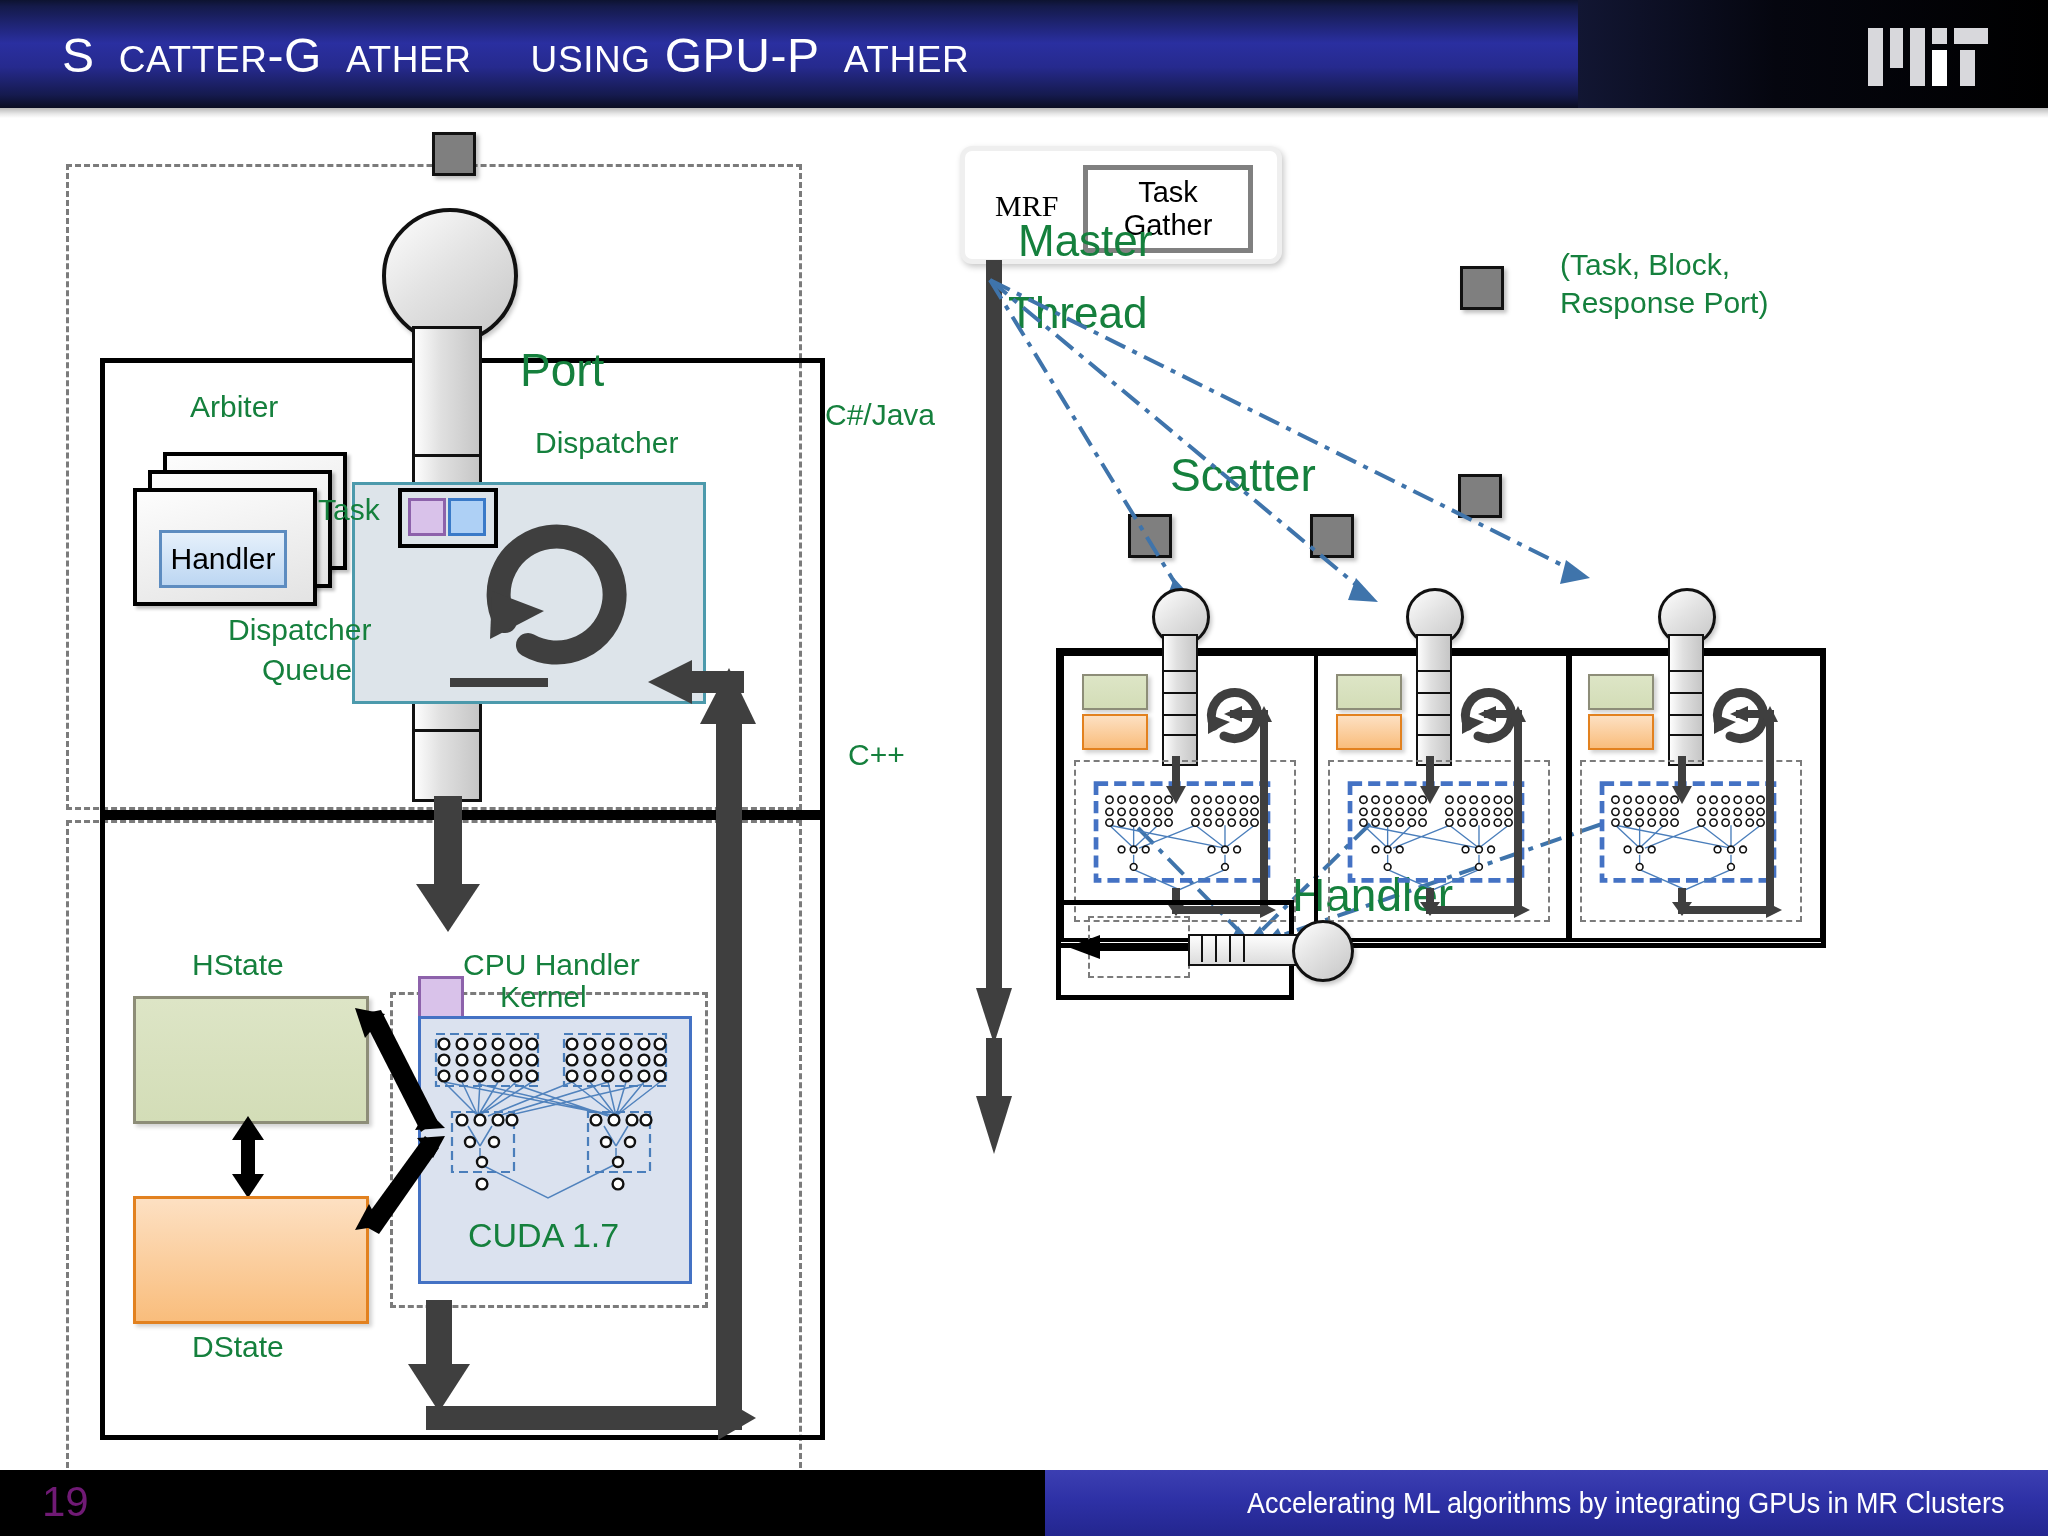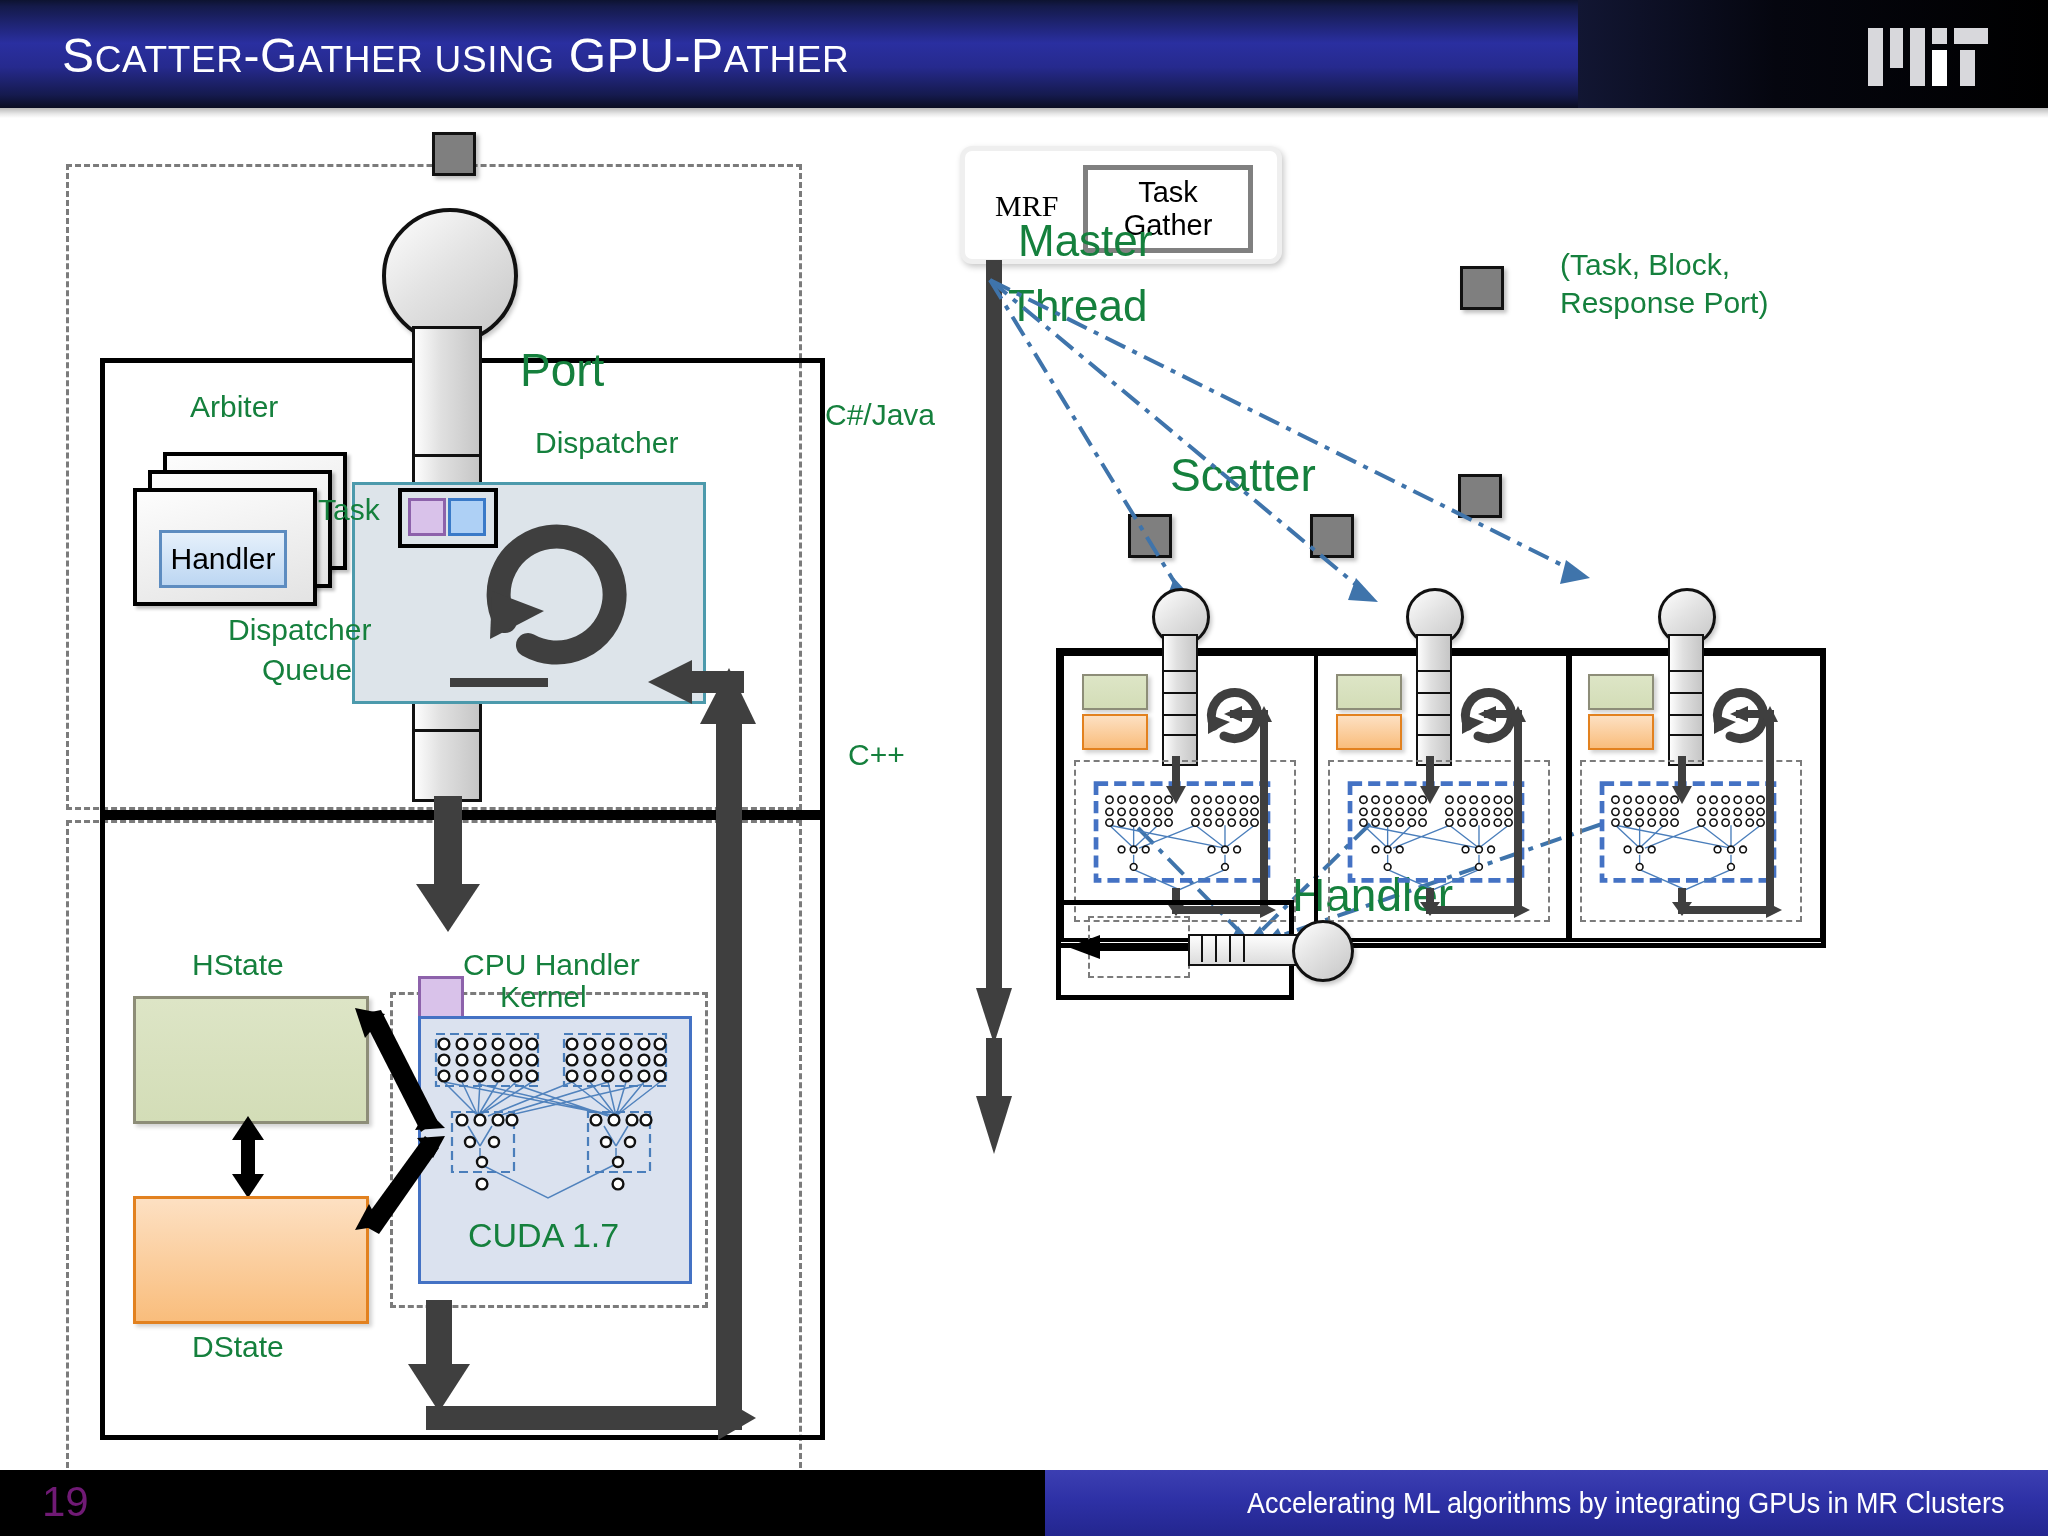--- a/index.html
+++ b/index.html
@@ -10,21 +10,21 @@
   #titlebar{position:absolute;left:0;top:0;width:2048px;height:108px;
       background:linear-gradient(180deg,#0d1330 0%,#141a4a 6%,#2a2fa0 40%,#262a8e 62%,#151a4e 88%,#0a0d22 100%);
       box-shadow:0 2px 5px rgba(0,0,0,.35);}
   #titlebar:after{content:"";position:absolute;left:0;bottom:-10px;width:2048px;height:10px;
       background:linear-gradient(180deg,#b9b9b9,#e9e9e9 60%,#fff);}
   #title-right-black{position:absolute;right:0;top:0;width:470px;height:108px;
       background:linear-gradient(90deg,#121633 0%,#05060f 42%,#000 100%);}
   #slide-title{position:absolute;left:62px;top:28px;font-size:48px;color:#fff;
       letter-spacing:.6px;white-space:nowrap;}
   #slide-title .cap{font-size:48px;}
-  #slide-title .sc{font-size:37px;}
+  #slide-title .sc{font-size:37px;margin-left:24px;}
 
   
   #mit-logo{position:absolute;right:60px;top:24px;width:120px;height:62px;}
   #mit-logo i{position:absolute;background:#d8d8dc;display:block;}
 
   
   #footer{position:absolute;left:0;bottom:0;width:2048px;height:66px;}
   #footer-black{position:absolute;left:0;bottom:0;width:1045px;height:66px;background:#000;}
   #footer-blue{position:absolute;right:0;bottom:0;width:1003px;height:66px;
       background:linear-gradient(180deg,#3c3fb2 0%,#2e31a6 45%,#23268f 100%);}
@@ -279,21 +279,21 @@
   <svg style="left:14px;top:152px;width:50px;height:800px;" viewBox="0 0 50 800">
     <rect x="12" y="0" width="16" height="740" fill="#3f3f3f"></rect>
     <polygon points="2,728 38,728 20,784" fill="#3f3f3f"></polygon>
   </svg>
   <svg style="left:14px;top:930px;width:50px;height:120px;" viewBox="0 0 50 120">
     <rect x="12" y="0" width="16" height="66" fill="#3f3f3f"></rect>
     <polygon points="2,58 38,58 20,116" fill="#3f3f3f"></polygon>
   </svg>
 
   <div class="lbl big" style="left:58px;top:108px;">Master</div>
-  <div class="lbl big" style="left:48px;top:173px;">Thread</div>
+  <div class="lbl big" style="left:48px;top:180px;">Thread</div>
 
   <div class="tasksq" style="left:500px;top:158px;width:38px;height:38px;"></div>
   <div class="lbl" style="left:600px;top:140px;">(Task, Block,</div>
   <div class="lbl" style="left:600px;top:178px;">Response Port)</div>
 
   <div class="lbl xl" style="left:210px;top:340px;">Scatter</div>
 
   <div class="tasksq" style="left:168px;top:406px;width:38px;height:38px;"></div>
   <div class="tasksq" style="left:350px;top:406px;width:38px;height:38px;"></div>
   <div class="tasksq" style="left:498px;top:366px;width:38px;height:38px;"></div>

